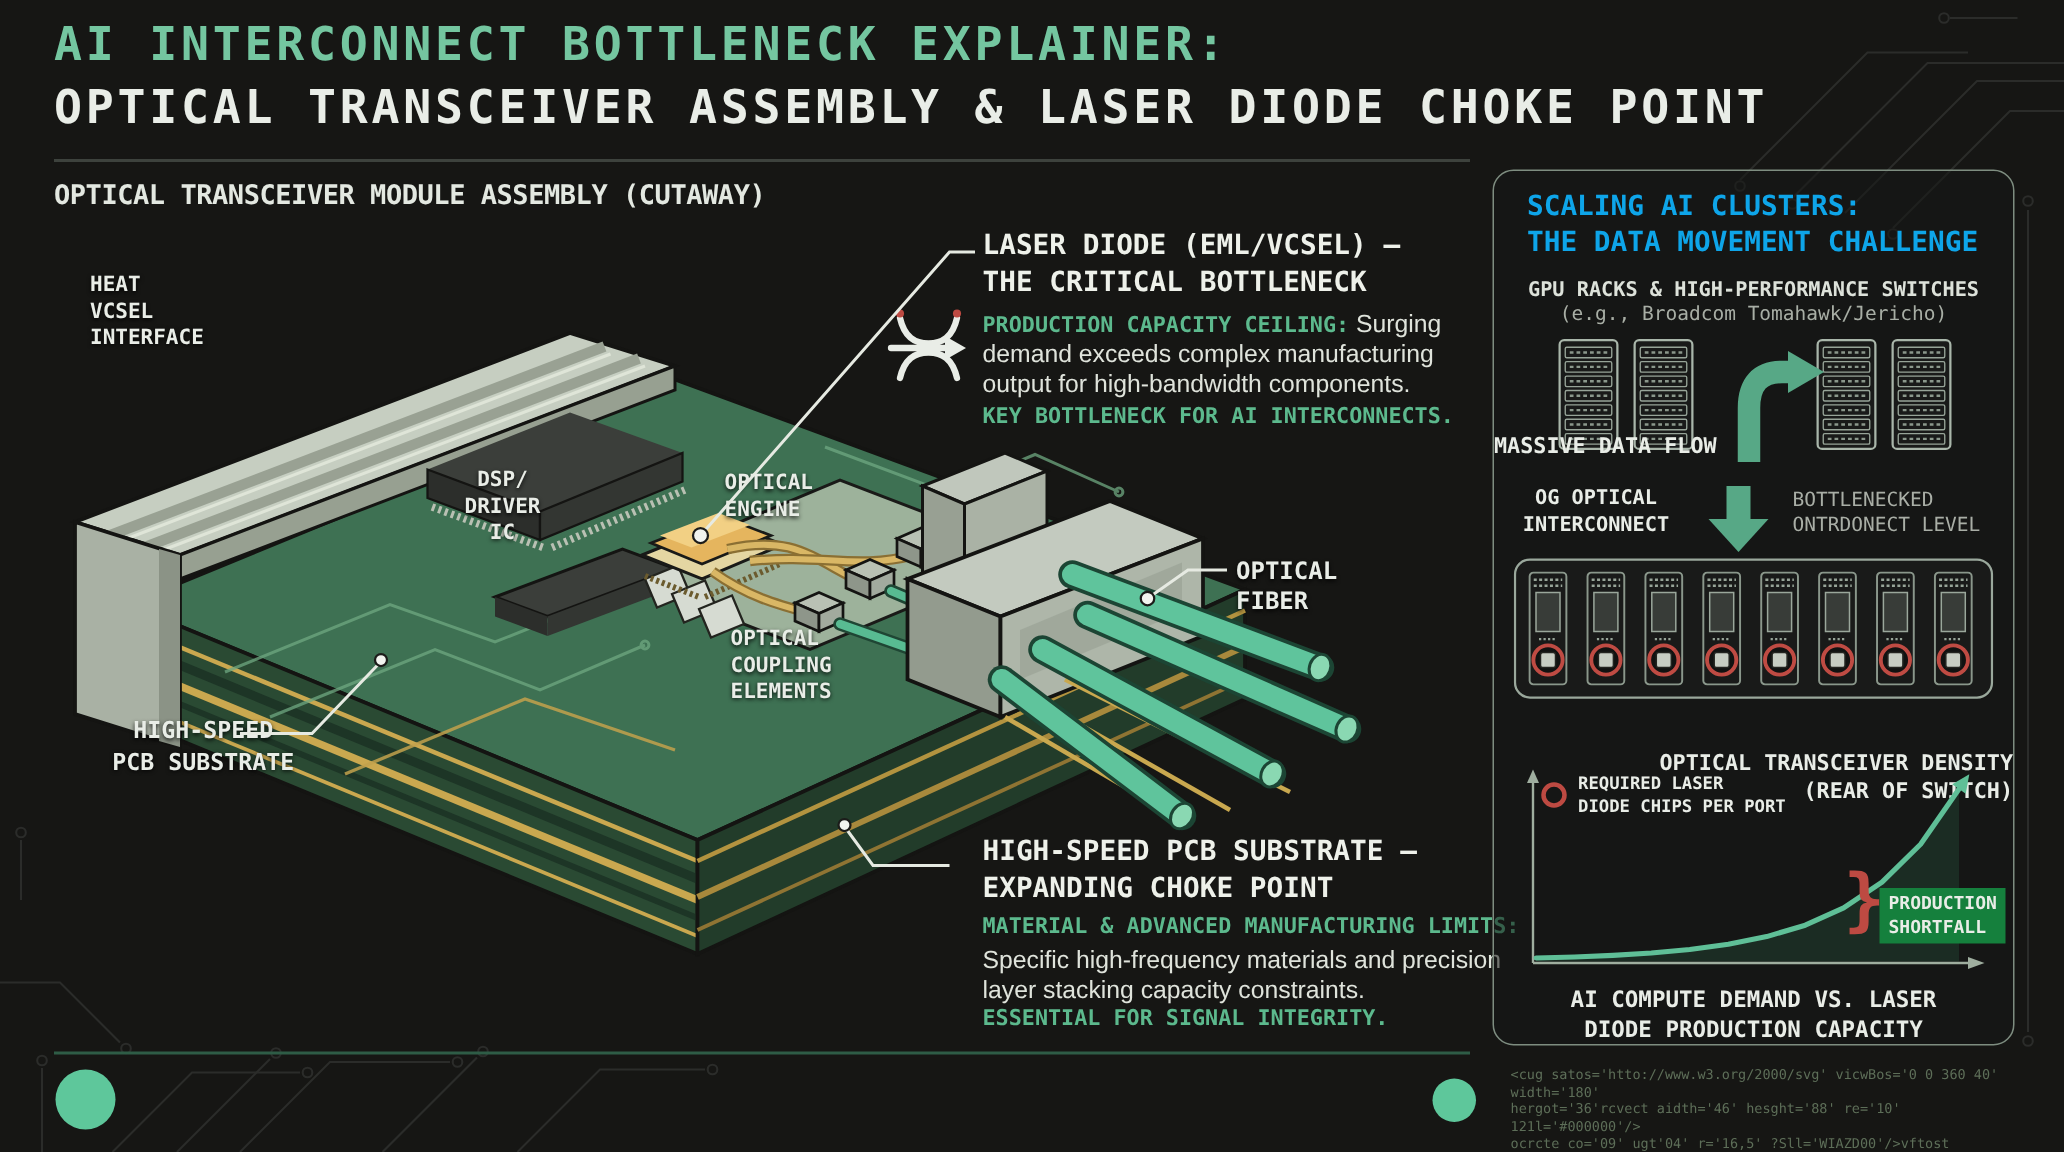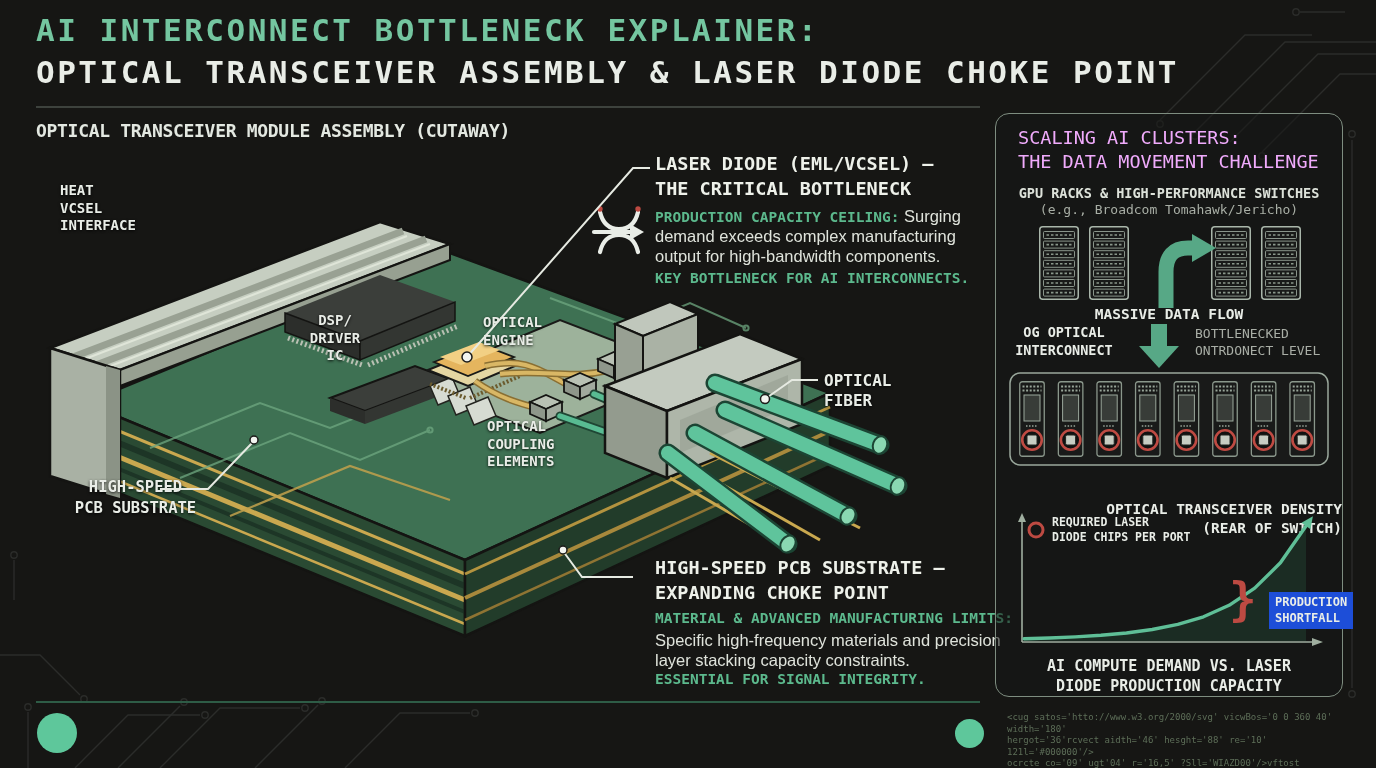--- a/index.html
+++ b/index.html
@@ -29,31 +29,31 @@
   .laser-title{left:655px;top:152px;}
   .laser-body{left:655px;top:206px;width:312px;}
   .laser-foot{left:655px;top:270px;}
   .pcb-title{left:655px;top:556px;}
   .pcb-lead{left:655px;top:610px;}
   .pcb-body{left:655px;top:630px;width:350px;}
   .pcb-foot{left:655px;top:671px;text-align:center;}
   
   .panel{left:995px;top:113px;width:348px;height:584px;border:1.5px solid #7e8d80;border-radius:14px;
          background:rgba(21,23,21,.55);box-sizing:border-box;}
-  .p-title{left:22px;top:12px;font-size:18.5px;font-weight:normal;line-height:1.32;color:#f0abfc;}
+  .p-title{left:22px;top:12px;font-size:18.5px;font-weight:bold;line-height:1.32;color:#0ea5e9;}
   .p-rackhead{left:0;top:71px;width:100%;text-align:center;font-size:13.5px;font-weight:bold;color:#dde2da;}
   .p-racksub{left:0;top:88px;width:100%;text-align:center;font-size:13px;color:#a8aea5;}
-  .p-massive{left:0;top:192px;width:100%;text-align:center;font-size:14.5px;font-weight:bold;}
+  .p-massive{left:0;top:176px;width:100%;font-size:14.5px;font-weight:bold;}
   .p-flowrow{left:0;top:210px;width:100%;display:flex;justify-content:center;align-items:flex-start;gap:8px;}
   .p-flowleft{width:118px;text-align:center;font-size:13.5px;font-weight:bold;line-height:1.3;}
   .p-flowright{width:138px;text-align:left;font-size:13px;color:#a9aea6;line-height:1.3;padding-top:2px;}
   .p-density{left:0;top:356px;width:100%;text-align:right;font-size:14.5px;font-weight:bold;line-height:1.3;margin-top:30px;}
   .p-legend{left:56px;top:401px;font-size:11.5px;font-weight:bold;line-height:1.3;}
   .p-brace{left:233px;top:462px;font-size:46px;line-height:1;color:#bd4a42;font-weight:bold;}
-  .p-shortfall{left:257px;top:478px;background:#1d4ed8;padding:3px 6px;font-size:12px;font-weight:bold;line-height:1.3;margin-left:16px;}
+  .p-shortfall{left:257px;top:478px;background:#15803d;padding:3px 6px;font-size:12px;font-weight:bold;line-height:1.3;}
   .p-caption{left:0;top:542px;width:100%;text-align:center;font-size:15px;font-weight:bold;line-height:1.35;}
   
   .garble{left:1007px;top:712px;width:340px;font-size:9px;line-height:1.28;color:#5d6e58;}
   .dot-l{left:37px;top:713px;width:40px;height:40px;border-radius:50%;background:#5ec79b;}
   .dot-r{left:955px;top:719px;width:29px;height:29px;border-radius:50%;background:#5ec79b;}
 </style>
 </head>
 <body>
 
 <svg class="abs" style="left:0;top:0;z-index:0;" width="1376" height="768" viewBox="0 0 1376 768">

